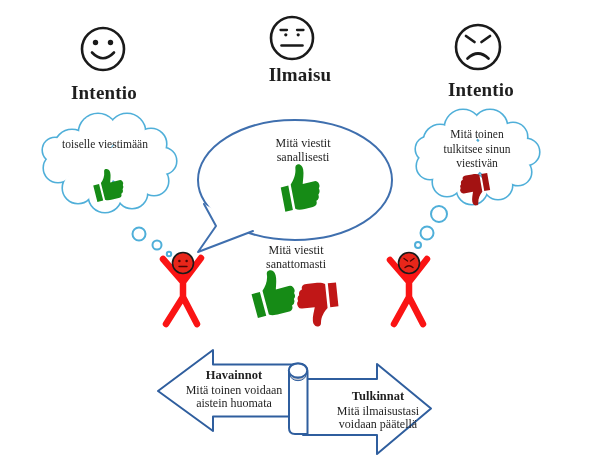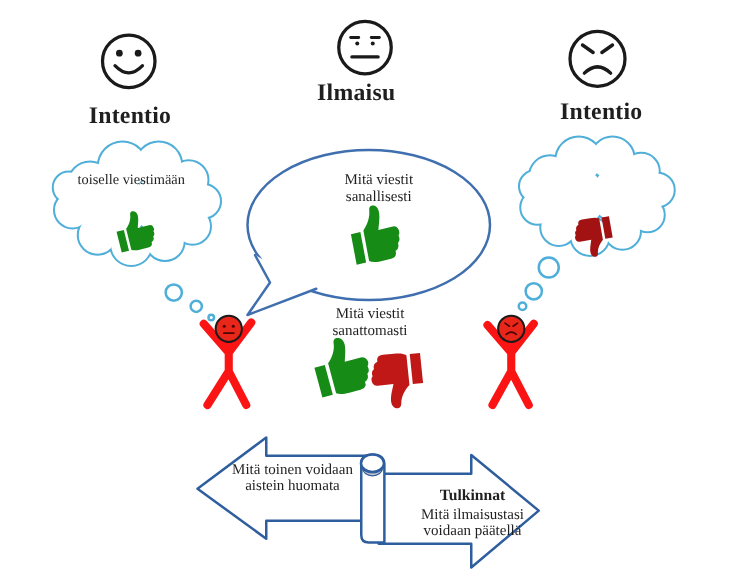--- a/index.html
+++ b/index.html
@@ -142,39 +142,45 @@
     <path d="M303 379 L377 379 L377 364 L431 408.5 L377 454 L377 435 L303 435 Z"></path>
   </g>
   <g stroke-width="2" stroke-linejoin="round" stroke="#2F5E9E">
     <path d="M298 363.5 Q289 363.5 289 371 L289 428 Q289 434 295 434 L307.5 434 L307.5 372 Q307.5 363.5 298 363.5 Z" fill="#fff"></path>
     <ellipse cx="298" cy="370.5" rx="9.2" ry="7" fill="#fff"></ellipse>
     <path d="M290 374.5 A 9 7 0 0 0 306 374.5 A 6.5 5 0 0 1 290 374.5 Z" stroke-width="1" fill="#C9C9CE"></path>
   </g>
 </svg>
 
 <div class="txt title" style="left:104px;top:82px;">Intentio</div>
-<div class="txt title" style="left:285px;top:64px;">Ilmaisu</div>
+<div class="txt title" style="left:300px;top:64px;">Ilmaisu</div>
 <div class="txt title" style="left:481px;top:79px;">Intentio</div>
 
 <div class="txt bubble" style="left:105px;top:137px;">
   <div>toiselle viestimään</div>
 </div>
 
 <div class="txt bubble12" style="left:303px;top:136px;">
   <div>Mitä viestit</div>
   <div>sanallisesti</div>
 </div>
 
 <div class="txt bubble12" style="left:296px;top:243px;">
   <div>Mitä viestit</div>
   <div>sanattomasti</div>
 </div>
 
+<div class="txt bubble" style="left:477px;top:127px;">
+  <div>Mitä toinen</div>
+  <div>tulkitsee sinun</div>
+  <div>viestivän</div>
+</div>
 
 <div class="txt arrow-block" style="left:234px;top:369px;">
+  <div class="arrow-title">Havainnot</div>
   <div>Mitä toinen voidaan</div>
   <div>aistein huomata</div>
 </div>
 
 <div class="txt arrow-block" style="left:338px;top:390px;margin-left:40px;">
   <div class="arrow-title">Tulkinnat</div>
   <div>Mitä ilmaisustasi</div>
   <div>voidaan päätellä</div>
 </div>
 

